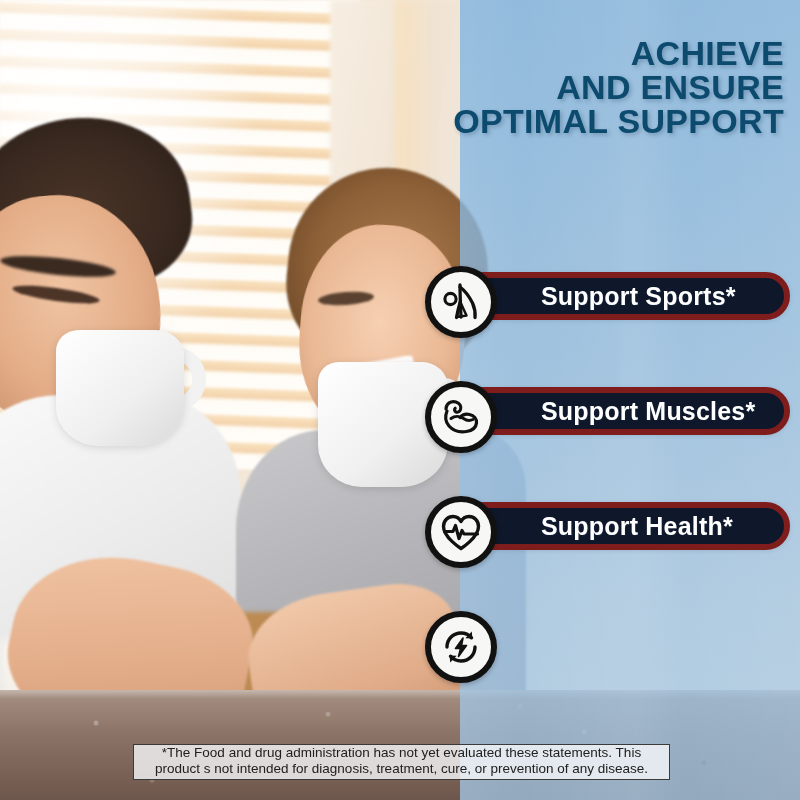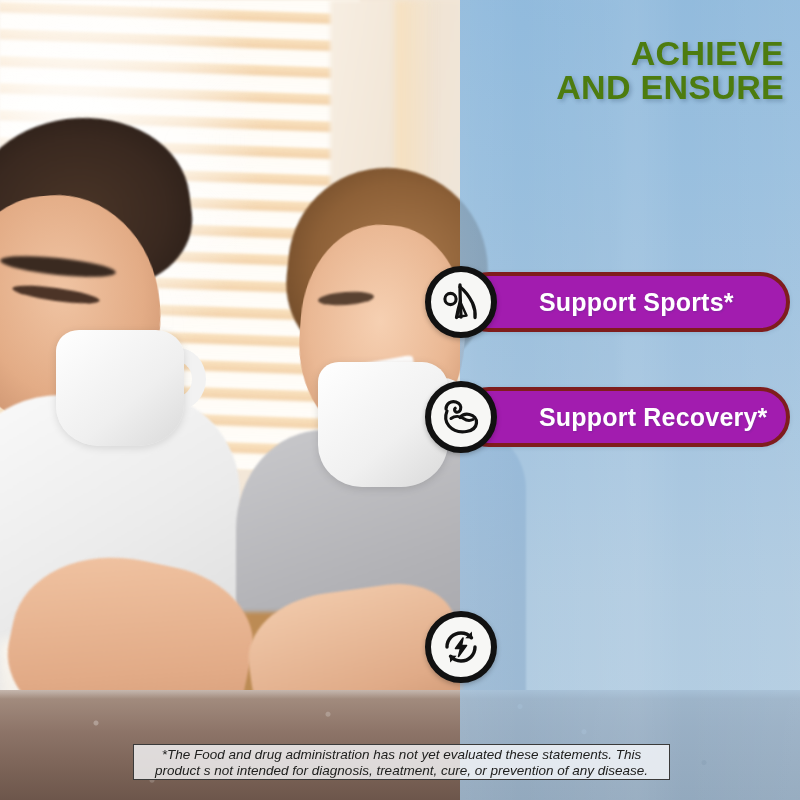--- a/index.html
+++ b/index.html
@@ -280,21 +280,21 @@
       rgba(255,255,255,0.05) 100%);
   }
 
   
   .headline {
     position:absolute;
     right:16px;
     top:36px;
     width:350px;
     text-align:right;
-    color:#4d7c0f;
+    color:#0c4a6e;
     font-weight:bold;
     font-size:34px;
     line-height:1.0;
     letter-spacing:0.3px;
     text-shadow:2px 2px 4px rgba(40,70,100,0.33);
   }
   .headline div { display:block; white-space:nowrap; }
 
   
   .features {
@@ -310,23 +310,23 @@
   }
   .feature-row.r0 { top:0px; }
   .feature-row.r1 { top:115px; }
   .feature-row.r2 { top:230px; }
   .feature-row.r3 { top:345px; }
 
   .pill {
     position:absolute;
     left:34px; top:6px;
     width:331px;
-    height:60px;
-    background:#a21caf;
-    border:4px solid #7f1d1d;
+    height:48px;
+    background:#0f172a;
+    border:6px solid #7f1d1d;
     border-radius:34px;
     display:flex;
     align-items:center;
     box-shadow:0 1px 4px rgba(30,60,90,0.13);
   }
   .pill-label {
     color:#ffffff;
     font-weight:bold;
     font-size:25px;
     letter-spacing:0.2px;
@@ -352,24 +352,23 @@
 
   
   .disclaimer {
     position:absolute;
     left:133px; top:744px;
     width:537px;
     height:36px;
     background:rgba(246,248,250,0.80);
     border:1px solid #3a3a3a;
     display:flex;
-    align-items:flex-start;
+    align-items:flex-end;
     justify-content:center;
     padding:2px 8px;
-    font-style:italic;
   }
   .disclaimer-text {
     color:#20201f;
     font-size:13.5px;
     line-height:1.18;
     text-align:center;
     font-family:"Liberation Sans", sans-serif;
   }
 </style>
 </head>
@@ -413,20 +412,21 @@
     <div class="counter-edge"></div>
   </div>
 
   <div class="blue-panel">
     <div class="blue-panel-stripe"></div>
   </div>
 
   <div class="headline">
     <div>ACHIEVE</div>
     <div>AND ENSURE</div>
+    <div>OPTIMAL SUPPORT</div>
   </div>
 
   <div class="features">
 
     <div class="feature-row r0">
       <div class="pill">
         <span class="pill-label">Support Sports*</span>
       </div>
       <div class="icon-badge">
         <svg width="46" height="46" viewBox="0 0 46 46">
@@ -434,33 +434,46 @@
           <path d="M22 6 C22 16 22.5 27 23 38" fill="none" stroke="#111" stroke-width="3.3" stroke-linecap="round"></path>
           <path d="M22 8 C26 11 31 17 34.5 24 C36.5 28.5 37.5 33.5 37 38.5" fill="none" stroke="#111" stroke-width="3.3" stroke-linecap="round"></path>
           <path d="M22.5 22 C21 27 19.5 33 18.5 38.5" fill="none" stroke="#111" stroke-width="3.3" stroke-linecap="round"></path>
           <path d="M22.3 23 L18.8 38 L28.5 36.5 Z" fill="none" stroke="#111" stroke-width="2.5" stroke-linejoin="round"></path>
         </svg>
       </div>
     </div>
 
     <div class="feature-row r1">
       <div class="pill">
-        <span class="pill-label">Support Recovery*</span>
+        <span class="pill-label">Support Muscles*</span>
       </div>
       <div class="icon-badge">
         <svg width="46" height="46" viewBox="0 0 46 46">
           <path d="M8 15 C8 9.5 13 6.5 18 8 C22 9.2 23.5 12.5 22.5 15.5 C21.8 17.8 19.5 18.8 17.8 17.8
                    C16.3 16.9 16.2 15 17.2 14.2" fill="none" stroke="#111" stroke-width="3.1" stroke-linecap="round" stroke-linejoin="round"></path>
           <path d="M9 17 C7 22 7.5 28 11 32 C15 36.5 22 38.5 28.5 37.5 C34 36.7 38 33.5 38.5 29" fill="none" stroke="#111" stroke-width="3.2" stroke-linecap="round"></path>
           <path d="M38.5 29 C38.8 25 36 21.5 31.5 20.5 C27.5 19.6 24 21 22 23.5" fill="none" stroke="#111" stroke-width="3.2" stroke-linecap="round"></path>
           <path d="M13 24.5 C17 21.5 22 22 25.5 24.5 C28.5 26.6 32 27 35 25.5" fill="none" stroke="#111" stroke-width="3" stroke-linecap="round"></path>
         </svg>
       </div>
     </div>
 
+    <div class="feature-row r2">
+      <div class="pill">
+        <span class="pill-label">Support Health*</span>
+      </div>
+      <div class="icon-badge">
+        <svg width="46" height="46" viewBox="0 0 46 46">
+          <path d="M23 39.5 C23 39.5 5.5 28.5 5.5 17.5 C5.5 11.5 10 7.5 15 7.5
+                   C18.8 7.5 21.6 9.8 23 12.6 C24.4 9.8 27.2 7.5 31 7.5
+                   C36 7.5 40.5 11.5 40.5 17.5 C40.5 28.5 23 39.5 23 39.5 Z" fill="none" stroke="#111" stroke-width="3.4" stroke-linejoin="round"></path>
+          <path d="M6.5 22.5 L15 22.5 L17.5 16.5 L21 29.5 L24 21.5 L26 25 L39.5 25" fill="none" stroke="#111" stroke-width="3.2" stroke-linecap="round" stroke-linejoin="round"></path>
+        </svg>
+      </div>
+    </div>
 
     <div class="feature-row r3">
       <div class="icon-badge">
         <svg width="46" height="46" viewBox="0 0 46 46">
           <path d="M9 23 C9 15.2 15.2 9 23 9 C27.2 9 31 10.9 33.5 13.8" fill="none" stroke="#111" stroke-width="3.4" stroke-linecap="round"></path>
           <path d="M37 23 C37 30.8 30.8 37 23 37 C18.8 37 15 35.1 12.5 32.2" fill="none" stroke="#111" stroke-width="3.4" stroke-linecap="round"></path>
           <path d="M33.8 7.5 L34.4 14.6 L27.3 14.2 Z" fill="#111"></path>
           <path d="M12.2 38.5 L11.6 31.4 L18.7 31.8 Z" fill="#111"></path>
           <path d="M25 14 L17.5 24.5 L22.5 24.5 L20.5 32.5 L28.5 21.5 L23.5 21.5 Z" fill="#111" stroke="#111" stroke-width="1.6" stroke-linejoin="round"></path>
         </svg>

